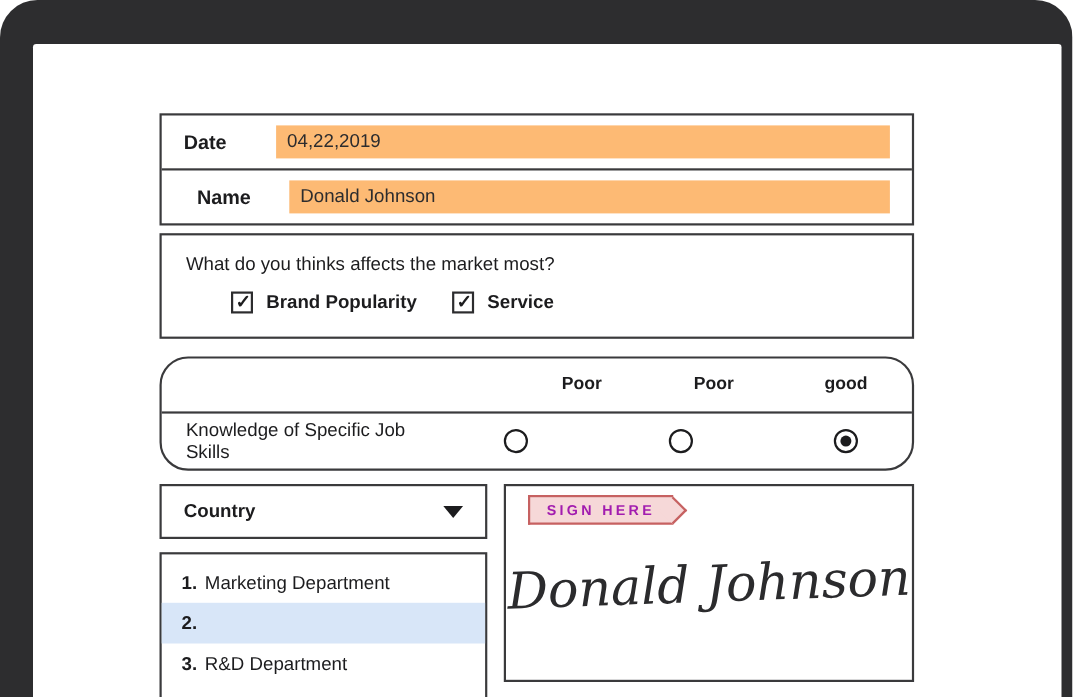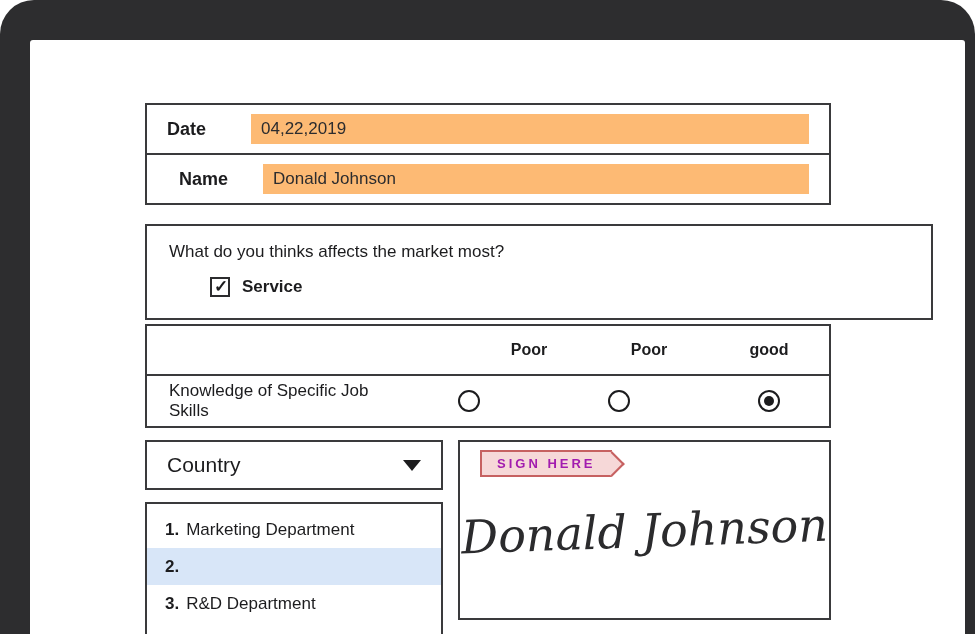--- a/index.html
+++ b/index.html
@@ -38,37 +38,37 @@
   .field-input {
     flex:1; height:30px;
     background:#fdba74;
     border:none; outline:none;
     font-family:"Liberation Sans", sans-serif;
     font-size:17px; color:#2c2c2e;
     padding:0 10px;
   }
 
   
-  .question-box { left:145px; top:224px; width:788px; height:96px; }
+  .question-box { left:145px; top:212px; width:686px; height:96px; }
   .question-text { margin:16px 0 0 22px; font-size:17px; }
   .options { display:flex; margin:15px 0 0 63px; gap:32px; align-items:center; }
   .option { display:flex; align-items:center; gap:12px; font-weight:bold; font-size:17px; cursor:default; }
   .checkbox {
     width:20px; height:20px;
     border:2px solid #2c2c2e;
     position:relative; flex:0 0 auto;
   }
   .checkbox::after {
     content:"\2713";
     position:absolute; left:2px; top:-3px;
     font-size:17px; color:#1c1c1e;
   }
 
   
-  .rating-box { left:145px; top:324px; width:686px; height:104px; display:flex; flex-direction:column; }
+  .rating-box { left:145px; top:324px; width:686px; height:104px; display:flex; flex-direction:column;border-radius:26px; }
   .rating-header { height:50px; display:flex; align-items:center; border-bottom:2px solid #3a3a3c; }
   .rating-row { flex:1; display:flex; align-items:center;gap:30px; }
   .rating-stub { flex:1; padding-left:22px; font-size:17px; }
   .rating-col { width:120px; display:flex; justify-content:center; align-items:center; }
   .rating-col-header { font-weight:bold; font-size:16px; }
   .radio {
     width:22px; height:22px;
     border:2px solid #1c1c1e; border-radius:50%;
     position:relative;
   }
@@ -76,21 +76,21 @@
     content:""; position:absolute; inset:4px;
     background:#1c1c1e; border-radius:50%;
   }
 
   
   .country-box {
     left:145px; top:440px; width:298px; height:50px;
     display:flex; align-items:center; justify-content:space-between;
     padding:0 20px;
   }
-  .country-label { font-weight:normal; font-size:21px; }
+  .country-label { font-weight:bold; font-size:17px; }
   .caret-down {
     width:0; height:0;
     border-left:9px solid transparent;
     border-right:9px solid transparent;
     border-top:11px solid #1c1c1e;
   }
 
   
   .dept-list { left:145px; top:502px; width:298px; height:150px; padding-top:7px; }
   .dept-item { height:37px; display:flex; align-items:center; padding-left:18px; font-size:17px; gap:7px; }
@@ -142,20 +142,24 @@
     </div>
     <div class="field-row">
       <span class="field-label">Name</span>
       <input class="field-input" type="text" value="Donald Johnson" style="">
     </div>
   </div>
 
   <div class="box question-box">
     <div class="question-text">What do you thinks affects the market most?</div>
     <div class="options">
+      <div class="option">
+        <span class="checkbox"></span>
+        <span>Brand Popularity</span>
+      </div>
       <div class="option">
         <span class="checkbox"></span>
         <span>Service</span>
       </div>
     </div>
   </div>
 
   <div class="box rating-box">
     <div class="rating-header">
       <div class="rating-stub"></div>

